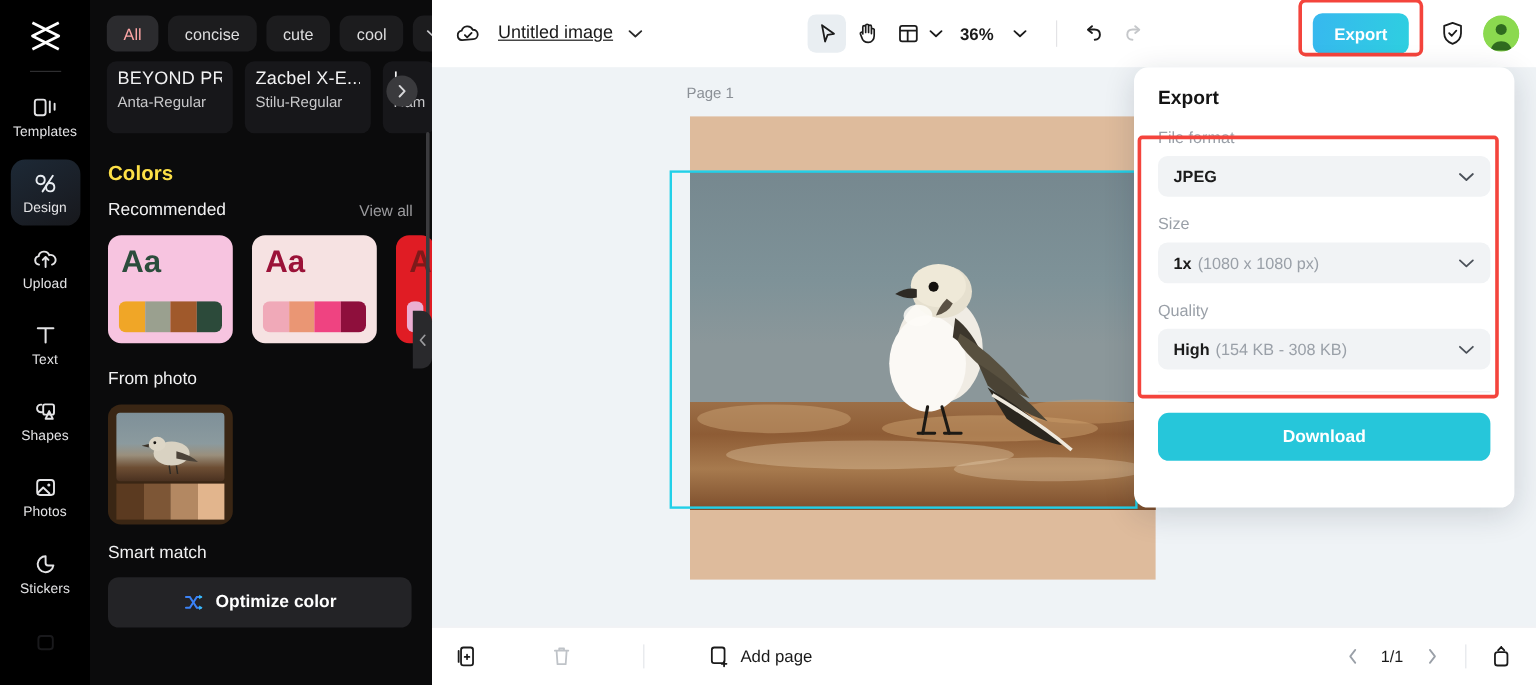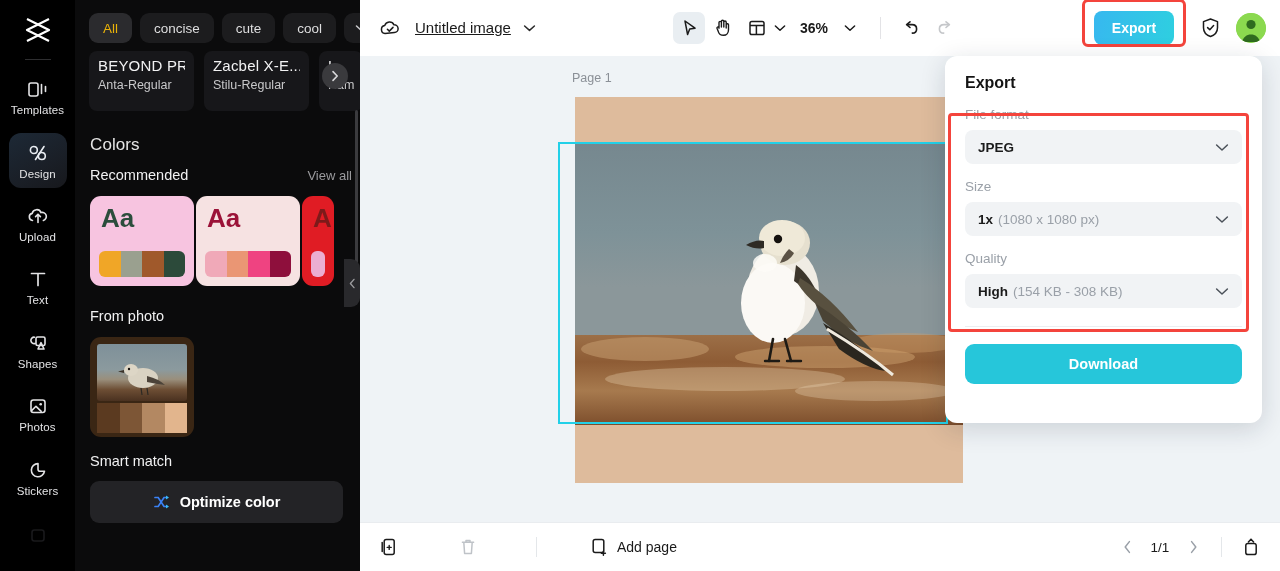--- a/index.html
+++ b/index.html
@@ -41,21 +41,21 @@
   .chips {
     display: flex; align-items: center; gap: 8px;
     padding: 13px 0 8px 14px;
   }
   .chip {
     height: 30px; padding: 0 14px; border-radius: 9px;
     background: #1c1c1e; color: #dededf; font-size: 13.5px;
     display: flex; align-items: center; justify-content: center; cursor: pointer;
     white-space: nowrap;
   }
-  .chip.sel { background: #2b2b2e; color: #eab308; }
+  .chip.sel { background: #2b2b2e; color: #fca5a5; }
   .chip.caret { padding: 0 11px; background: #1c1c1e; }
 
   .font-row {
     display: flex; gap: 10px; padding: 0 0 0 14px; position: relative;
   }
   .font-card {
     width: 105px; height: 60px; border-radius: 8px; background: #17171a;
     padding: 6px 9px 0; flex: 0 0 auto; overflow: hidden; cursor: pointer;
   }
   .font-card .fc-sample {
@@ -67,31 +67,31 @@
   }
   .font-card.clip { width: 44px; }
   .font-next {
     position: absolute; right: 12px; top: 12px; width: 26px; height: 26px;
     border-radius: 50%; background: #3a3a3d; color: #d8d8da;
     display: flex; align-items: center; justify-content: center; cursor: pointer;
     font-size: 11px;
   }
 
   .sec-title {
-    font-size: 17px; font-weight: normal; color: #e5e5e5;
+    font-size: 17px; font-weight: bold; color: #fde047;
     padding: 24px 0 0 15px; letter-spacing: .1px;
   }
   .sub-head {
     display: flex; align-items: flex-end; justify-content: space-between;
-    padding: 12px 8px 0 15px;
+    padding: 12px 16px 0 15px;
   }
   .sub-head .sh-title { font-size: 14.5px; color: #f1f1f2; }
   .sub-head .sh-link { font-size: 13px; color: #9a9a9d; cursor: pointer; }
 
-  .sw-row { display: flex; gap: 2px; padding: 13px 0 0 15px; position: relative; }
+  .sw-row { display: flex; gap: 16px; padding: 13px 0 0 15px; position: relative; }
   .sw-card {
     width: 104px; height: 90px; border-radius: 11px; flex: 0 0 auto;
     padding: 9px 9px 9px; display: flex; flex-direction: column;
     justify-content: space-between; cursor: pointer; overflow: hidden;
   }
   .sw-card .sw-aa { font-size: 26px; font-weight: bold; line-height: 1; padding-left:2px;}
   .sw-strip { height: 26px; border-radius: 6px; overflow: hidden; display: flex; }
   .sw-strip i { flex: 1 1 0; display: block; }
   .sw-card.clip { width: 32px; }
 

